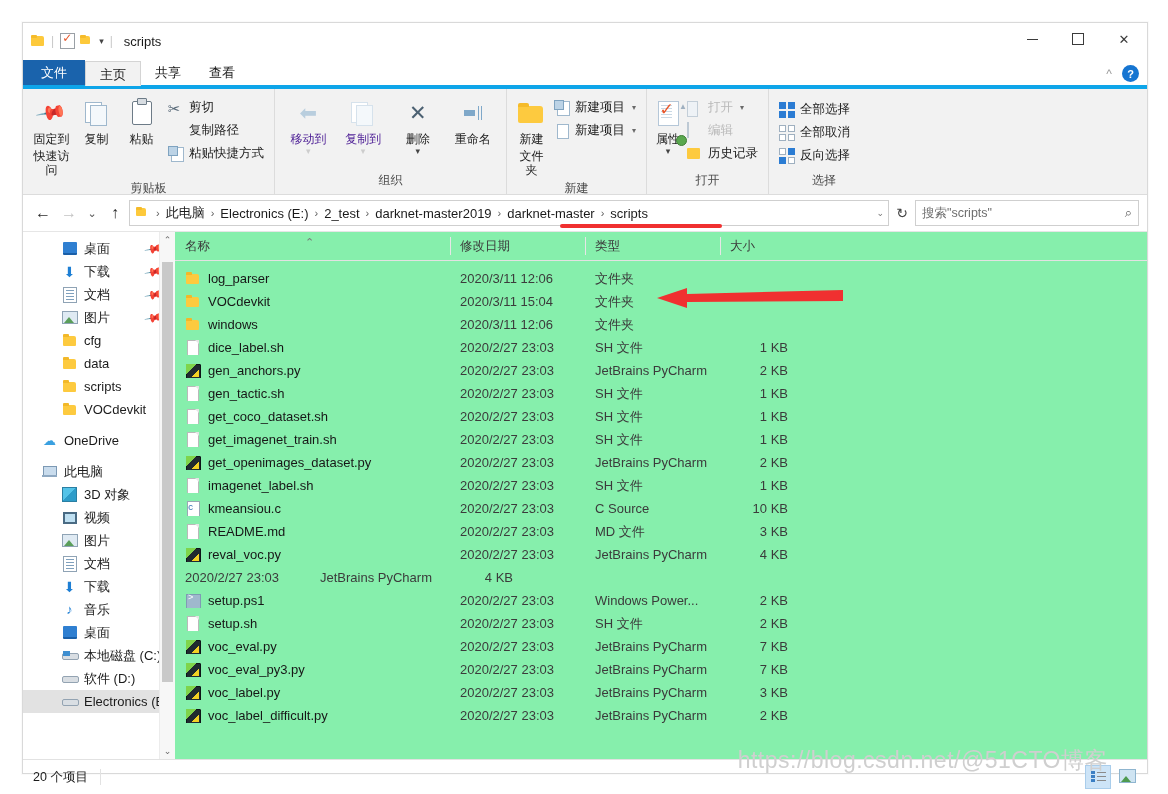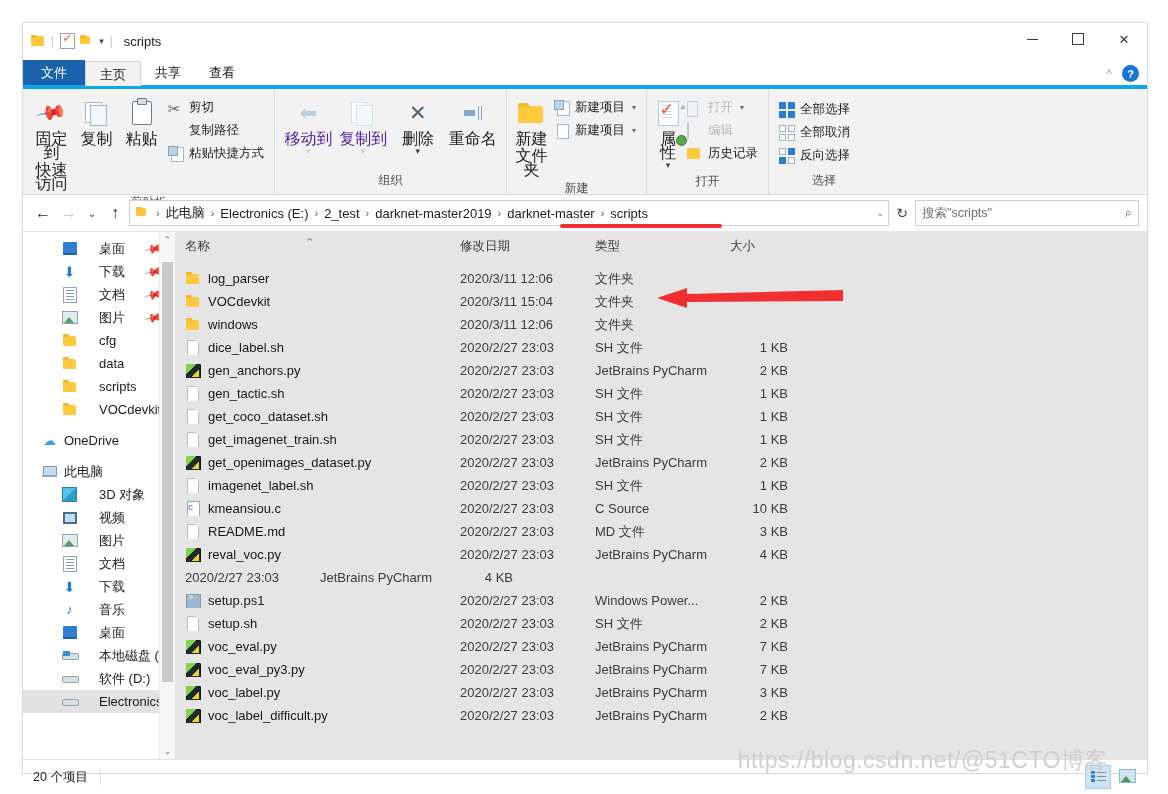--- a/index.html
+++ b/index.html
@@ -42,21 +42,21 @@
   .ribbon-right{position:absolute;right:8px;bottom:3px;display:flex;align-items:center;gap:10px;}
   .chev-up{color:#9b9b9b;font-size:12px;}
   .help-btn{width:17px;height:17px;border-radius:50%;background:#1675d1;color:#fff;font-size:11px;font-weight:bold;display:flex;align-items:center;justify-content:center;}
 
   
   .ribbon{height:105px;background:#f2f2f2;border-bottom:1px solid #dcdcdc;display:flex;position:relative;}
   .rgroup{display:flex;flex-direction:column;justify-content:space-between;border-right:1px solid #dcdcdc;padding:5px 6px 2px 6px;box-sizing:border-box;height:105px;}
   .rgroup-body{display:flex;align-items:flex-start;flex:1;}
   .rgroup-label{text-align:center;font-size:12px;color:#4a4a4a;padding-bottom:3px;}
   .bigbtn{width:56px;display:flex;flex-direction:column;align-items:center;padding:3px 2px;text-align:center;}
-  .bigbtn .lbl{font-size:16px;color:#1b1b1b;line-height:14px;margin-top:3px;}
+  .bigbtn .lbl{font-size:12px;color:#1b1b1b;line-height:14px;margin-top:3px;}
   .bigbtn .lbl.dim{color:#4c1d95;}
   .bigicon{height:32px;display:flex;align-items:center;justify-content:center;}
   .smallcol{display:flex;flex-direction:column;justify-content:center;padding-top:2px;}
   .smallbtn{display:flex;align-items:center;gap:5px;height:23px;padding:0 4px;font-size:12.5px;color:#1b1b1b;white-space:nowrap;}
   .smallbtn.dim{color:#b9b9b9;}
   .smallbtn .drop{font-size:8px;color:#6a6a6a;margin-left:2px;}
   .mini{width:16px;height:16px;display:inline-block;position:relative;flex:0 0 16px;}
 
   
   .pin{font-size:20px;color:#4a5a6a;transform:rotate(35deg);display:inline-block;}
@@ -107,21 +107,21 @@
   .refresh{width:22px;height:24px;display:flex;align-items:center;justify-content:center;font-size:14px;color:#444;}
   .searchbox{width:210px;height:24px;border:1px solid #cfcfcf;background:#fff;display:flex;align-items:center;padding:0 6px;justify-content:space-between;}
   .searchbox .ph{font-size:12.5px;color:#6e6e6e;}
   .mag{font-size:13px;color:#5c5c5c;}
 
   
   .main{display:flex;height:527px;border-top:1px solid #e6e6e6;}
   .sidebar{width:152px;position:relative;overflow:hidden;background:#fff;}
   .sb-list{padding-top:5px;}
   .sb-item{height:23px;display:flex;align-items:center;font-size:13px;color:#1b1b1b;padding-left:18px;position:relative;white-space:nowrap;}
-  .sb-item.indent{padding-left:38px;gap:15px;}
+  .sb-item.indent{padding-left:38px;}
   .sb-item.sel{background:#e2e2e2;}
   .sb-item .ic{width:17px;flex:0 0 17px;display:flex;align-items:center;justify-content:center;margin-right:6px;}
   .sb-item .pinmark{position:absolute;right:14px;font-size:12px;color:#9aa4ad;transform:rotate(35deg);}
   .ic-desktop{width:14px;height:11px;background:#2f7fd1;border-radius:1px;border-bottom:2px solid #1a5fa8;}
   .ic-down{color:#1e7fd4;font-size:14px;line-height:1;}
   .ic-docs{width:12px;height:14px;background:#fff;border:1px solid #8fa3b5;position:relative;}
   .ic-docs:after{content:"";position:absolute;left:2px;top:2px;width:8px;height:1px;background:#7fa0bd;box-shadow:0 3px 0 #7fa0bd,0 6px 0 #7fa0bd,0 9px 0 #7fa0bd;}
   .ic-pic{width:14px;height:11px;background:#dfeaf3;border:1px solid #8fa3b5;position:relative;overflow:hidden;}
   .ic-pic:after{content:"";position:absolute;left:1px;bottom:0;border-left:5px solid transparent;border-right:5px solid transparent;border-bottom:6px solid #5a9e5a;}
   .ic-cloud{color:#3aa0e0;font-size:13px;}
@@ -132,21 +132,21 @@
   .ic-video{width:14px;height:12px;background:#4a6b84;position:relative;}
   .ic-video:after{content:"";position:absolute;left:2px;top:2px;width:10px;height:8px;background:#bfe0f2;}
   .ic-music{color:#1e7fd4;font-size:13px;}
   .ic-drive{width:15px;height:10px;position:relative;}
   .ic-drive:before{content:"";position:absolute;left:0;bottom:1px;width:15px;height:5px;background:#d9dee3;border:1px solid #93a3b2;border-radius:2px;}
   .ic-drive.sys:after{content:"";position:absolute;left:1px;top:0;width:7px;height:5px;background:#3e8ed0;}
   .sb-scroll{position:absolute;right:0;top:0;width:15px;height:100%;background:#f7f7f7;border-left:1px solid #ececec;}
   .sb-scroll .up,.sb-scroll .down{height:16px;display:flex;align-items:center;justify-content:center;font-size:9px;color:#6a6a6a;}
   .sb-scroll .thumb{position:absolute;left:2px;top:30px;width:11px;height:420px;background:#c9c9c9;}
 
-  .content{flex:1;position:relative;background:#e5e5e5;}
+  .content{flex:1;position:relative;background:#86efac;}
   .colhead{height:28px;display:flex;align-items:center;border-bottom:1px solid #e2e2e2;font-size:12.5px;color:#3a3a3a;position:relative;}
   .colhead .c{padding-left:10px;box-sizing:border-box;position:relative;height:28px;line-height:28px;}
   .colhead .c:not(:first-child):before{content:"";position:absolute;left:0;top:5px;height:18px;width:1px;background:#e6e6e6;}
   .c-name{width:275px;}
   .c-date{width:135px;}
   .c-type{width:135px;}
   .c-size{width:80px;}
   .sortmark{position:absolute;left:130px;top:-4px;font-size:11px;color:#7a7a7a;}
   .rows{padding-top:6px;}
   .row{height:23px;display:flex;align-items:center;font-size:13px;color:#171717;}

